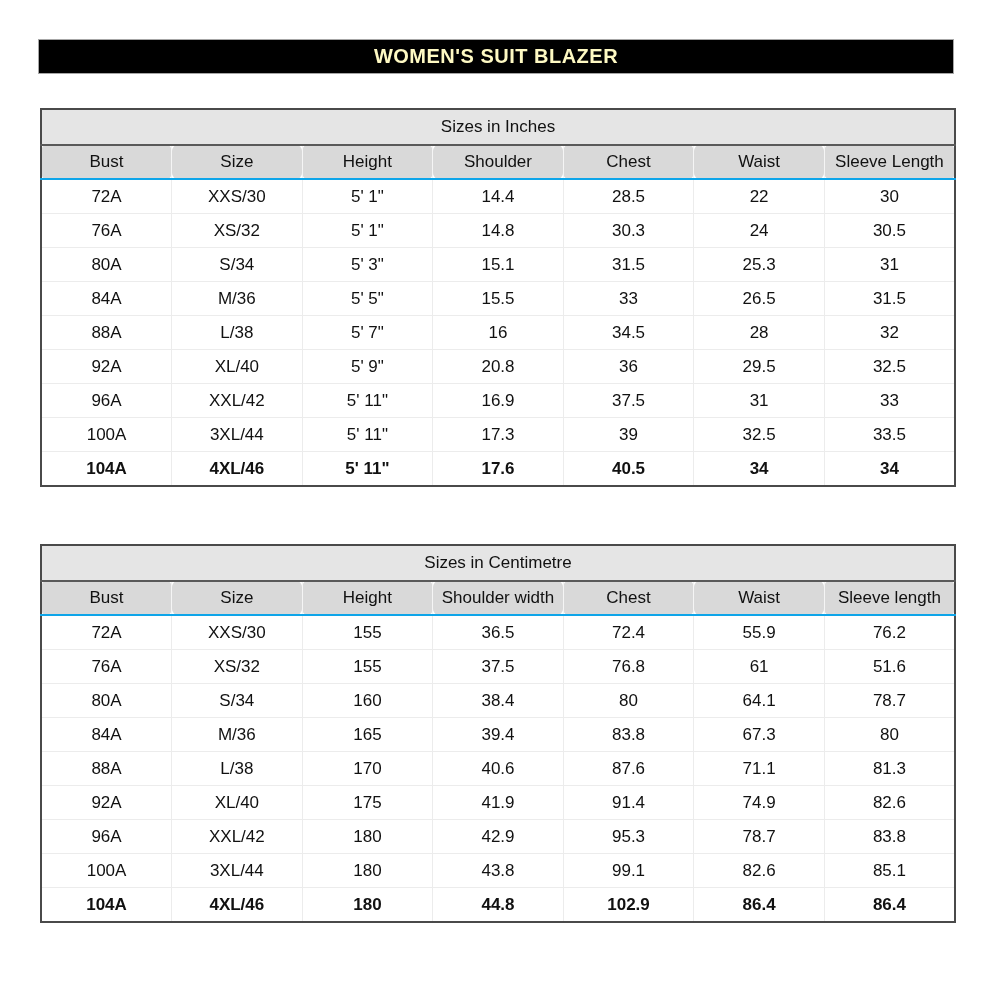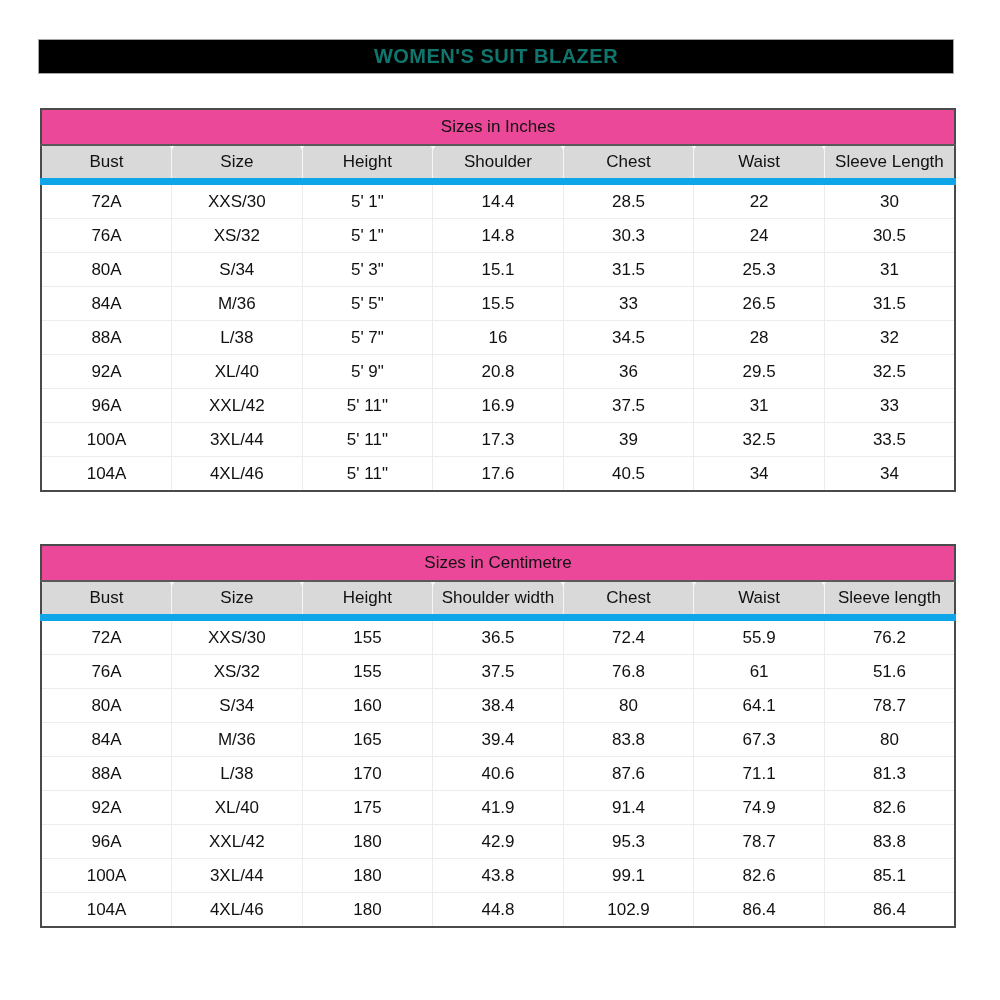--- a/index.html
+++ b/index.html
@@ -22,21 +22,21 @@
     width: 916px;
     height: 35px;
     background: #000000;
     border: 1px solid #a6a6a6;
     box-sizing: border-box;
     display: flex;
     align-items: center;
     justify-content: center;
   }
   .title-bar span {
-    color: #0f766e;
+    color: #fef9c3;
     font-size: 20px;
     font-weight: bold;
     letter-spacing: 0.5px;
   }
   .size-table {
     position: absolute;
     left: 40px;
     width: 916px;
     border-collapse: collapse;
     table-layout: fixed;
@@ -49,39 +49,39 @@
   .size-table td, .size-table th {
     text-align: center;
     vertical-align: middle;
     padding: 0;
     font-weight: normal;
     overflow: hidden;
     white-space: nowrap;
   }
   .size-table .caption-row td {
     height: 34px;
-    background: #ec4899;
+    background: #e5e5e5;
     border-bottom: 2px solid #595959;
   }
   .size-table .header-row th {
     height: 32px;
     background: #d9d9d9;
-    border-bottom: 7px solid #0ea5e9;
+    border-bottom: 2px solid #0ea5e9;
     border-right: 1px solid #f5f5f5;
     border-radius: 6px;
   }
   .size-table .header-row th:last-child { border-right: none; margin-top: 44px; }
   .size-table .data-row td {
     height: 33px;
     background: #ffffff;
     border-bottom: 1px solid #ececec;
     border-right: 1px solid #ececec;
   }
   .size-table .data-row td:last-child { border-right: none; }
-  .size-table .data-row:last-child td { border-bottom: none; }
+  .size-table .data-row:last-child td { border-bottom: none; font-weight: bold; }
 </style>
 </head>
 <body>
 
 <div class="page">
 
   <div class="title-bar">
     <span>WOMEN'S SUIT BLAZER</span>
   </div>
 

